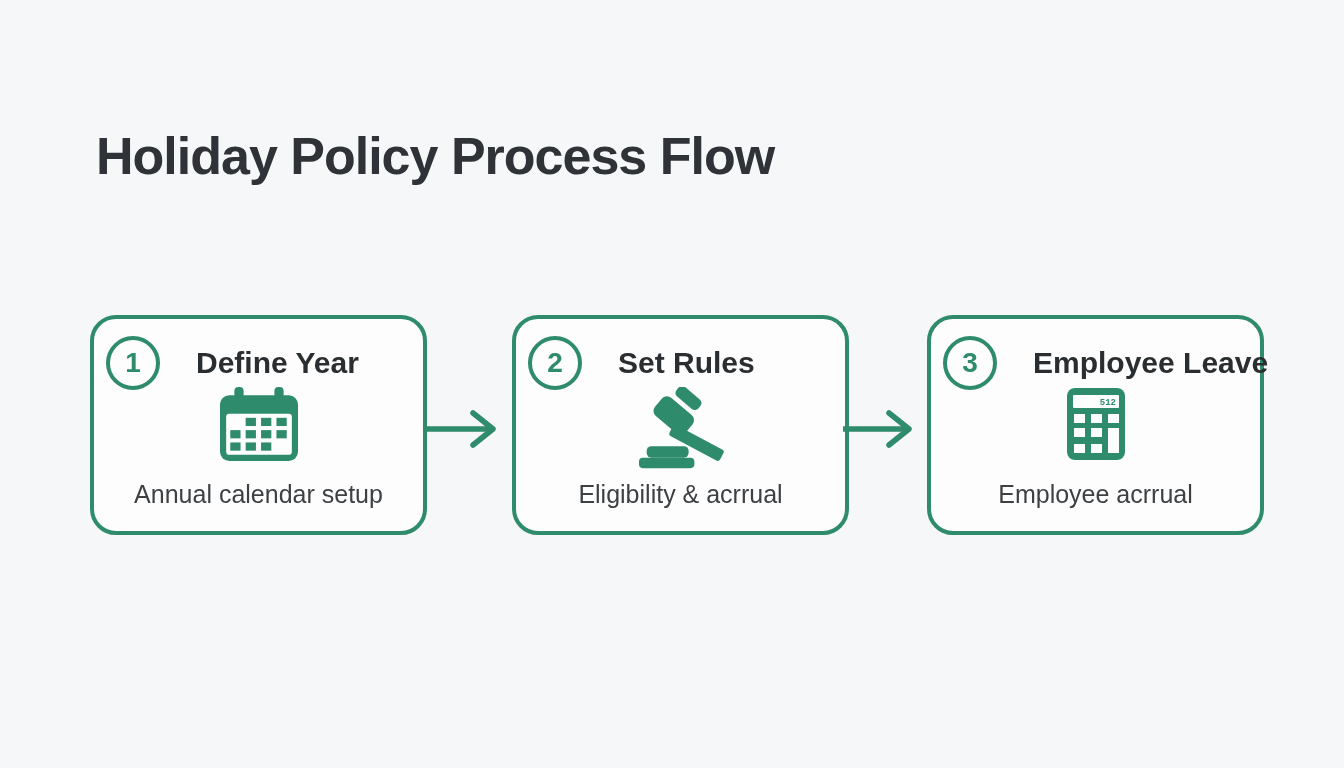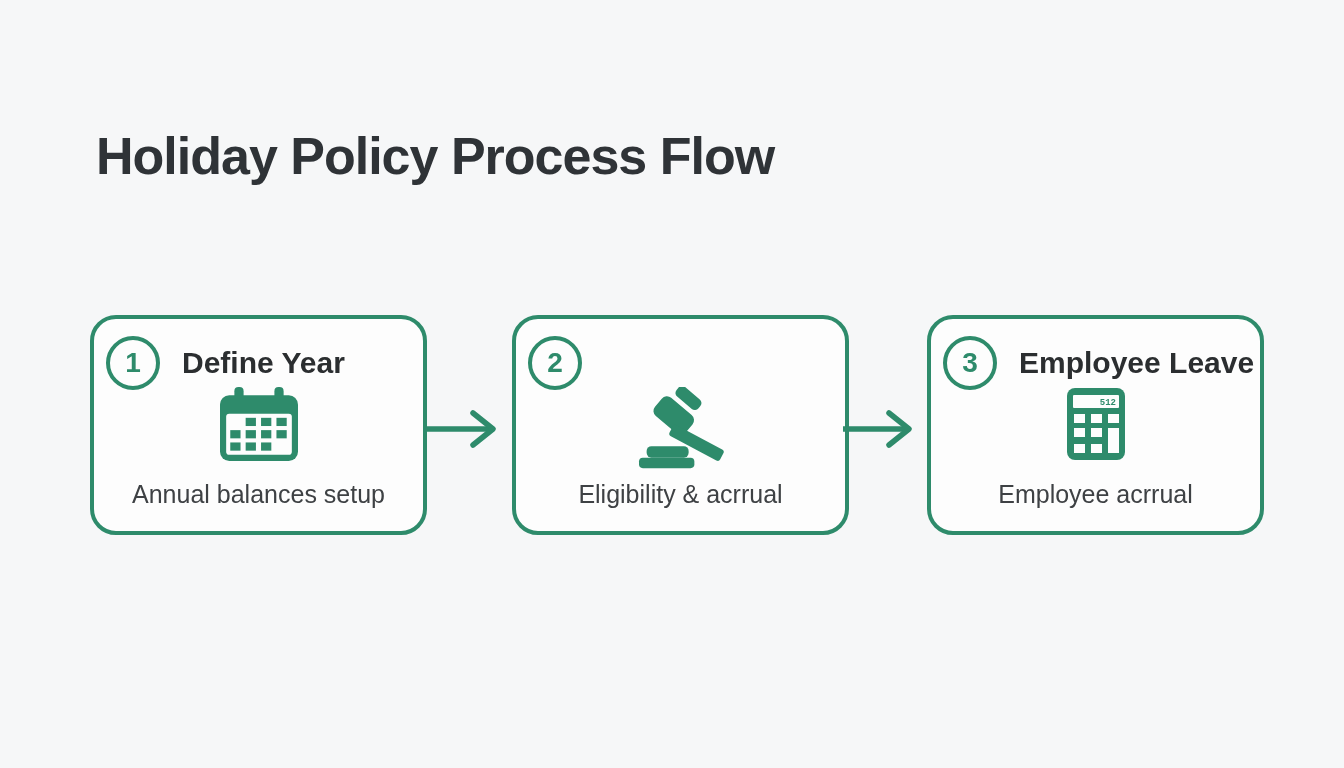--- a/index.html
+++ b/index.html
@@ -54,21 +54,21 @@
     border-radius: 50%;
     display: flex;
     align-items: center;
     justify-content: center;
     font-size: 28px;
     font-weight: bold;
     color: #2e8b6b;
     background: transparent;
   }
   .card-title {
-    margin-left: 22px;
+    margin-left: 36px;
     font-size: 30px;
     font-weight: bold;
     color: #2b2e30;
     white-space: nowrap;
   }
   .icon-wrap {
     position: absolute;
     left: 0;
     right: 0;
     top: 68px;
@@ -124,37 +124,38 @@
           <rect x="10" y="42" width="10" height="8"></rect>
             <rect x="25" y="42" width="10" height="8"></rect>
             <rect x="40" y="42" width="10" height="8"></rect>
             <rect x="55" y="42" width="10" height="8"></rect>
           <rect x="10" y="54" width="10" height="8"></rect>
             <rect x="25" y="54" width="10" height="8"></rect>
             <rect x="40" y="54" width="10" height="8"></rect>
         </g>
       </svg>
     </div>
-    <div class="card-desc">Annual balances setup</div>
+    <div class="card-desc">Annual calendar setup</div>
   </div>
 
   <div class="connector a1">
     <svg width="70" height="44" viewBox="0 0 70 44">
       <g stroke="#2e8b6b" stroke-width="5.5" fill="none" stroke-linecap="round" stroke-linejoin="round">
         <line x1="0" y1="22" x2="62" y2="22"></line>
         <polyline points="46,6 66,22 46,38"></polyline>
       </g>
     </svg>
   </div>
 
   <div class="card c2">
     <div class="card-head">
       <div class="num-badge">
         <span>2</span>
       </div>
+      <div class="card-title">Set Rules</div>
     </div>
     <div class="icon-wrap">
       <svg width="104" height="84" viewBox="0 0 104 88" aria-hidden="true">
         <g fill="#2e8b6b">
           <g transform="rotate(40 46 28)">
             <rect x="31" y="0" width="30" height="13" rx="5"></rect>
             <rect x="25" y="18" width="42" height="25" rx="7"></rect>
           </g>
           <rect x="42" y="38" width="60" height="13" rx="3" transform="rotate(28 42 44)"></rect>
           <rect x="16" y="62" width="44" height="12" rx="5"></rect>

